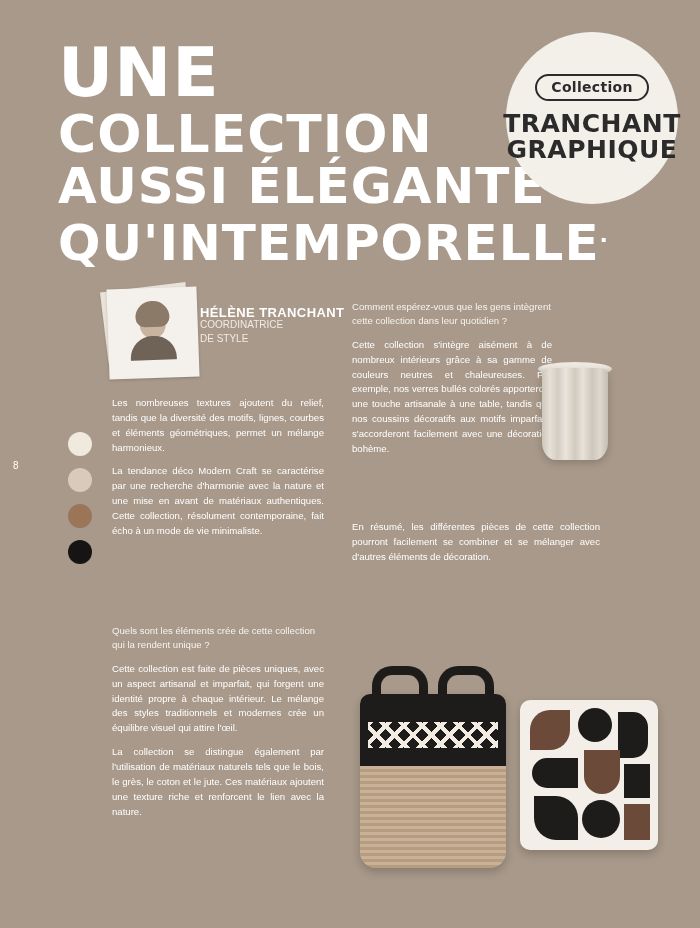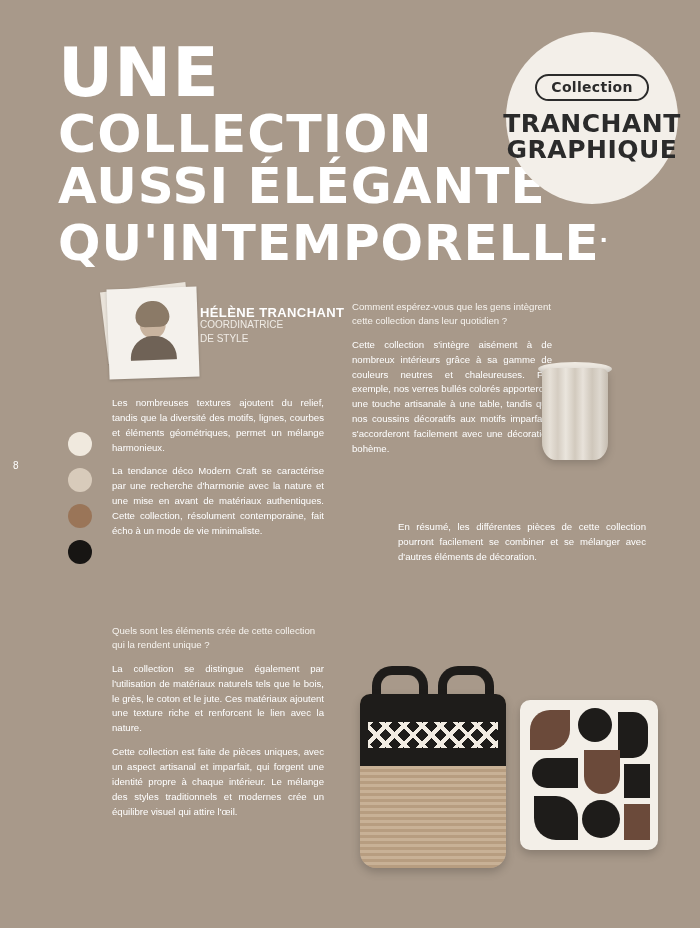--- a/index.html
+++ b/index.html
@@ -210,21 +210,20 @@
   }
   .col-right {
     left: 352px;
     top: 300px;
     width: 200px;
   }
   .col-right-2 {
     left: 352px;
     top: 520px;
     width: 248px;
-    margin-left: 46px;
   }
 
   
   .vase {
     position: absolute;
     left: 542px;
     top: 368px;
     width: 66px;
     height: 92px;
     background: linear-gradient(90deg,
@@ -361,22 +360,22 @@
     <div class="swatch" style="background:#171513"></div>
   </div>
 
   <div class="col col-left">
     <p>Les nombreuses textures ajoutent du relief, tandis que la diversité des motifs, lignes, courbes et éléments géométriques, permet un mélange harmonieux.</p>
     <p>La tendance déco Modern Craft se caractérise par une recherche d'harmonie avec la nature et une mise en avant de matériaux authentiques. Cette collection, résolument contemporaine, fait écho à un mode de vie minimaliste.</p>
   </div>
 
   <div class="col col-left-2">
     <p class="q">Quels sont les éléments crée de cette collection qui la rendent unique ?</p>
+    <p>Cette collection est faite de pièces uniques, avec un aspect artisanal et imparfait, qui forgent une identité propre à chaque intérieur. Le mélange des styles traditionnels et modernes crée un équilibre visuel qui attire l'œil.</p>
     <p>La collection se distingue également par l'utilisation de matériaux naturels tels que le bois, le grès, le coton et le jute. Ces matériaux ajoutent une texture riche et renforcent le lien avec la nature.</p>
-    <p>Cette collection est faite de pièces uniques, avec un aspect artisanal et imparfait, qui forgent une identité propre à chaque intérieur. Le mélange des styles traditionnels et modernes crée un équilibre visuel qui attire l'œil.</p>
   </div>
 
   <div class="col col-right">
     <p class="q">Comment espérez-vous que les gens intègrent cette collection dans leur quotidien ?</p>
     <p>Cette collection s'intègre aisément à de nombreux intérieurs grâce à sa gamme de couleurs neutres et chaleureuses. Par exemple, nos verres bullés colorés apporteront une touche artisanale à une table, tandis que nos coussins décoratifs aux motifs imparfaits s'accorderont facilement avec une décoration bohème.</p>
   </div>
 
   <div class="col col-right-2">
     <p>En résumé, les différentes pièces de cette collection pourront facilement se combiner et se mélanger avec d'autres éléments de décoration.</p>
   </div>

